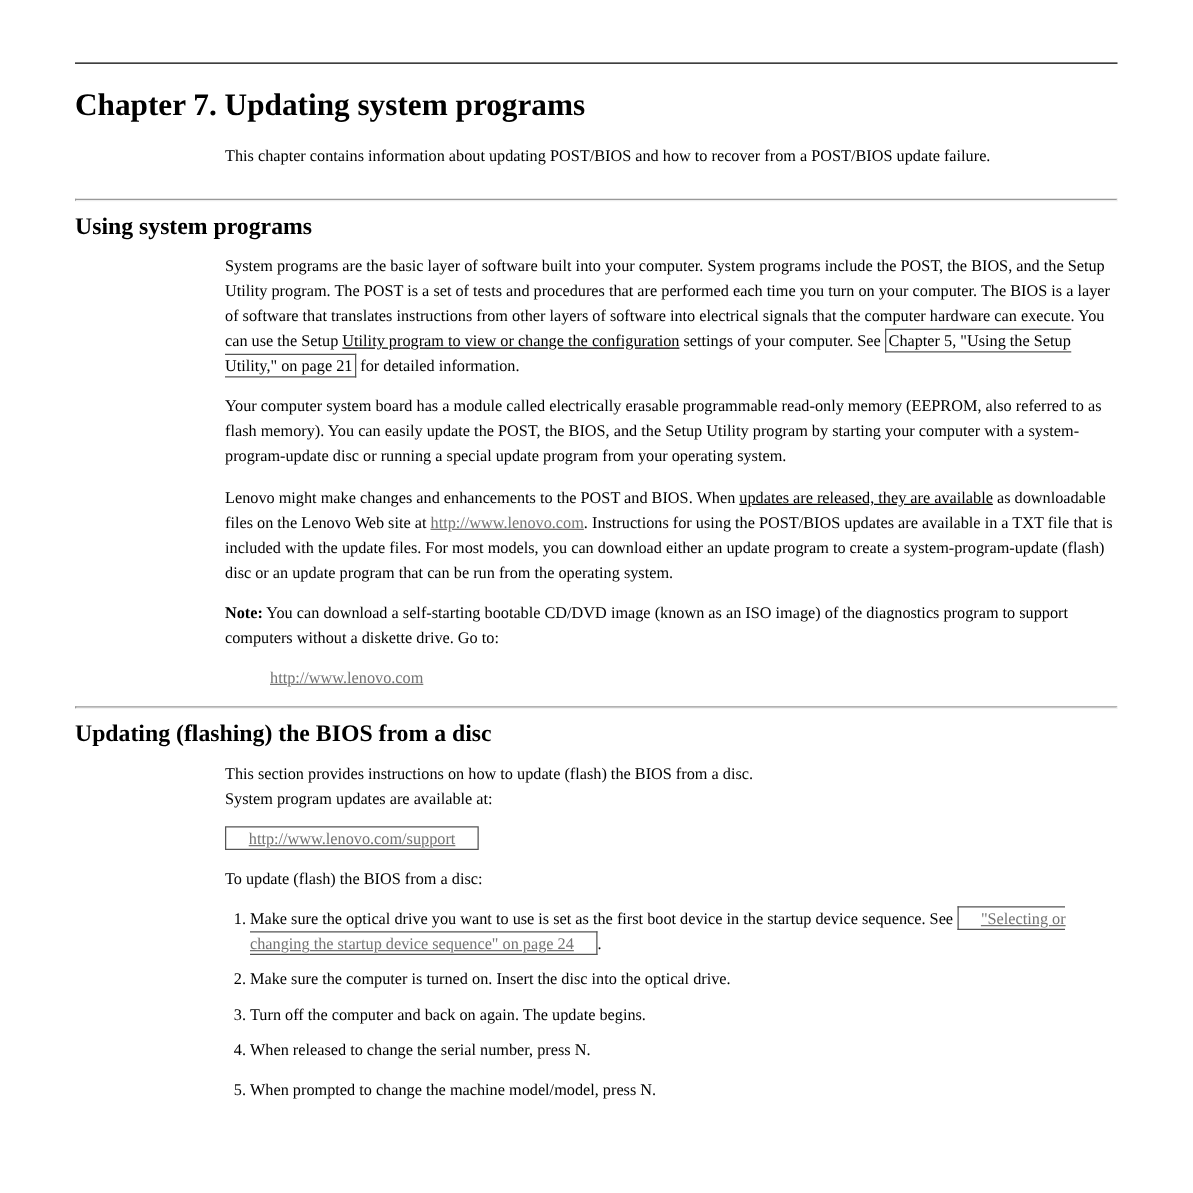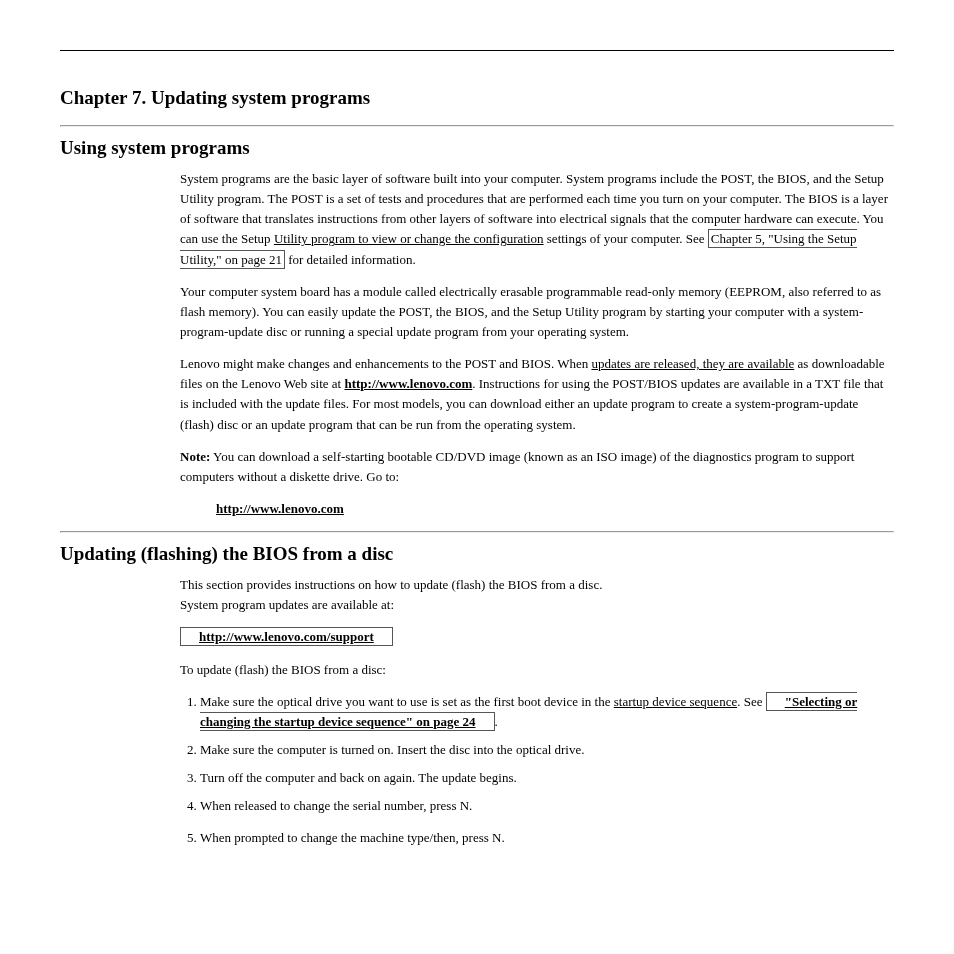--- a/index.html
+++ b/index.html
@@ -29,23 +29,23 @@
     .top-rule {
       border-top: 1px solid #000;
       margin: 50px 60px 0 60px;
     }
 
     .content-area {
       padding: 0 60px;
     }
 
     .chapter-title {
-      font-size: 19px;
+      font-size: 25px;
       font-weight: bold;
-      margin-top: 36px;
+      margin-top: 20px;
       margin-bottom: 16px;
     }
 
     .chapter-intro {
       margin-left: 120px;
       margin-bottom: 24px;
       font-size: 13px;
       line-height: 1.5;
     }
 
@@ -94,39 +94,41 @@
       margin-bottom: 10px;
     }
 
     .ordered-list li {
       margin-bottom: 8px;
       line-height: 1.55;
     }
 
     .underline-link {
       text-decoration: underline;
-      color: #000000;
-      font-weight: bold;
+      color: #737373;
     }
 
     .bordered-link {
       border: 1px solid #555;
       padding: 1px 18px;
     }
   </style>
 </head>
 <body>
 
 <div class="page">
   <div class="top-rule"></div>
 
   <div class="content-area">
 
     <h1 class="chapter-title">Chapter 7. Updating system programs</h1>
 
+    <div class="chapter-intro">
+      <p>This chapter contains information about updating POST/BIOS and how to recover from a POST/BIOS update failure.</p>
+    </div>
 
     <hr class="section-rule">
 
     <h2 class="section-title">Using system programs</h2>
 
     <div class="section-body">
       <p>System programs are the basic layer of software built into your computer. System programs include the POST, the BIOS, and the Setup Utility program. The POST is a set of tests and procedures that are performed each time you turn on your computer. The BIOS is a layer of software that translates instructions from other layers of software into electrical signals that the computer hardware can execute. You can use the Setup <span style="text-decoration:underline">Utility program to view or change the configuration</span> settings of your computer. See <span style="border:1px solid #555; padding:1px 2px;">Chapter 5, "Using the Setup Utility," on page 21</span> for detailed information.</p>
 
       <p>Your computer system board has a module called electrically erasable programmable read-only memory (EEPROM, also referred to as flash memory). You can easily update the POST, the BIOS, and the Setup Utility program by starting your computer with a system-program-update disc or running a special update program from your operating system.</p>
 
@@ -145,25 +147,25 @@
     <h2 class="section-title">Updating (flashing) the BIOS from a disc</h2>
 
     <div class="section-body">
       <p>This section provides instructions on how to update (flash) the BIOS from a disc.<br><span style="">System program updates are available at:</span></p>
       <p>
         <a href="#" class="underline-link bordered-link">http://www.lenovo.com/support</a>
       </p>
       <p>To update (flash) the BIOS from a disc:</p>
 
       <ol class="ordered-list">
-        <li>Make sure the optical drive you want to use is set as the first boot device in the <span style="text-decoration:underline">startup device sequence</span>. See <a href="#" class="underline-link bordered-link">"Selecting or changing the startup device sequence" on page 24</a>.</li>
+        <li>Make sure the optical drive you want to use is set as the first boot device in the <span style="">startup device sequence</span>. See <a href="#" class="underline-link bordered-link">"Selecting or changing the startup device sequence" on page 24</a>.</li>
         <li>Make sure the computer is turned on. Insert the disc into the optical drive.</li>
         <li>Turn off the computer and back on again. The update begins.</li>
         <li>
           <p>When released to change the serial number, press N.</p>
         </li>
-        <li>When prompted to change the machine type/then, press N.</li>
+        <li>When prompted to change the machine model/model, press N.</li>
       </ol>
     </div>
 
   </div>
 
 </div>
 
 </body></html>

